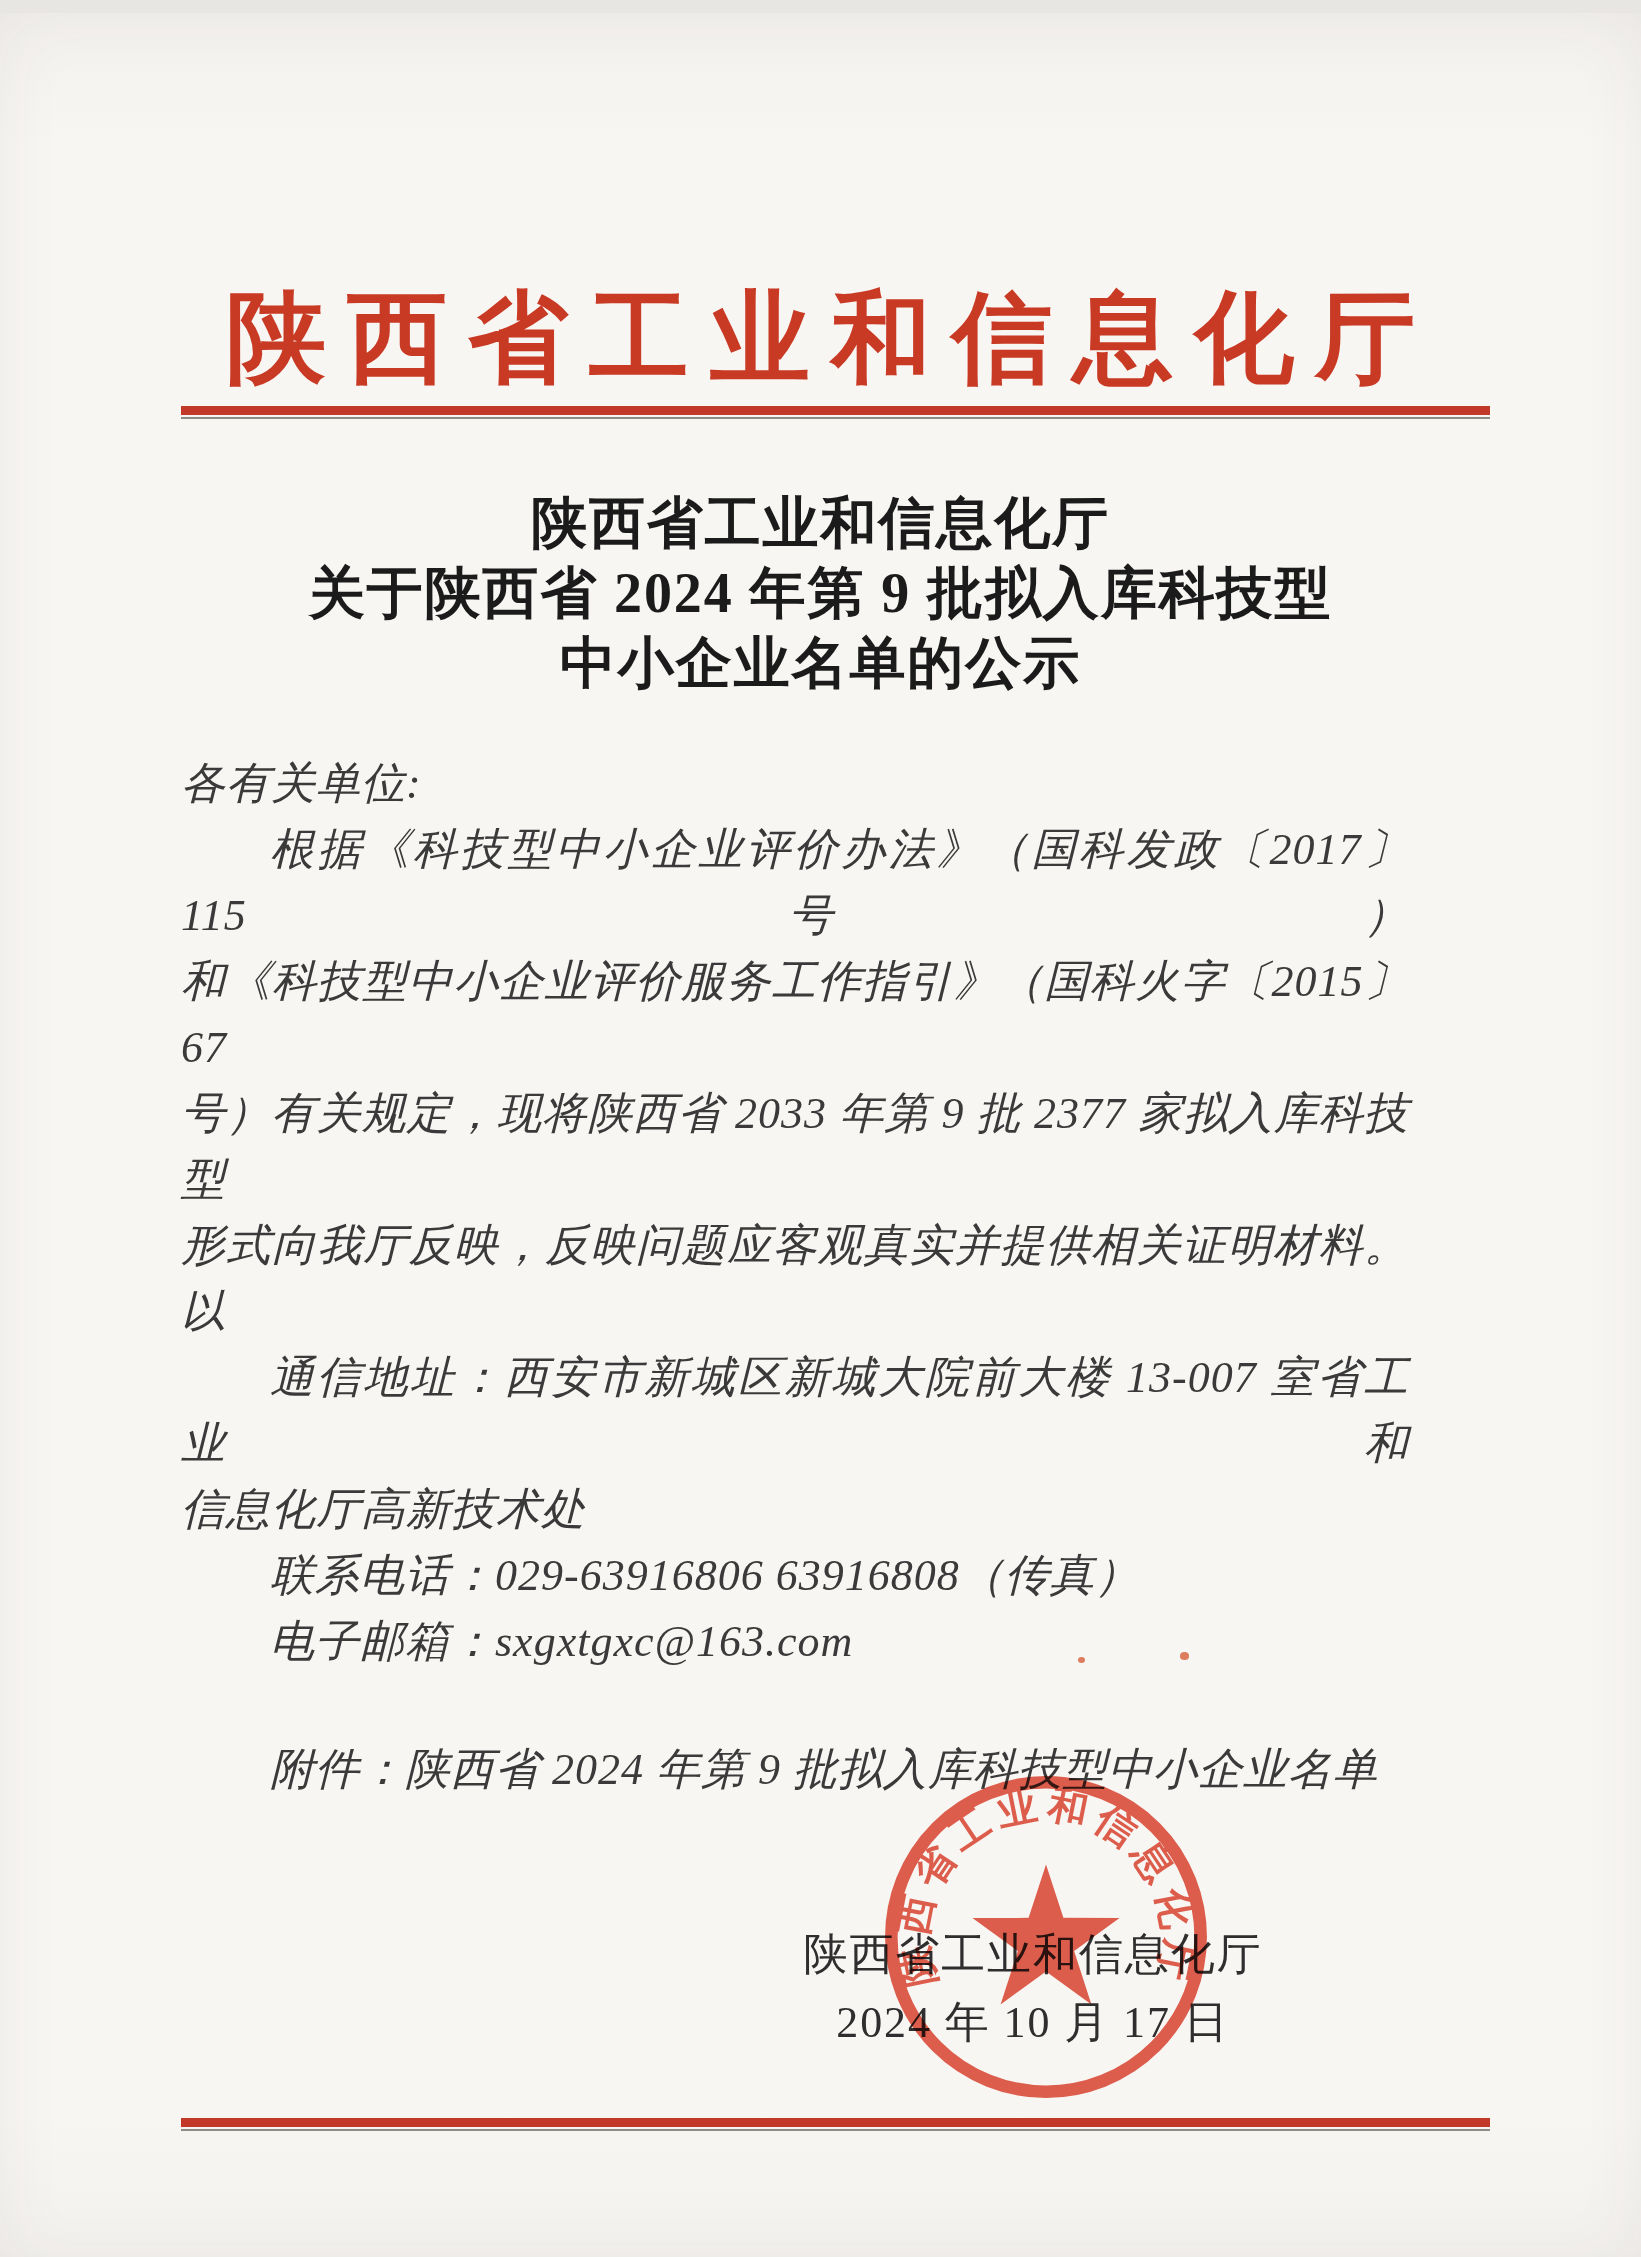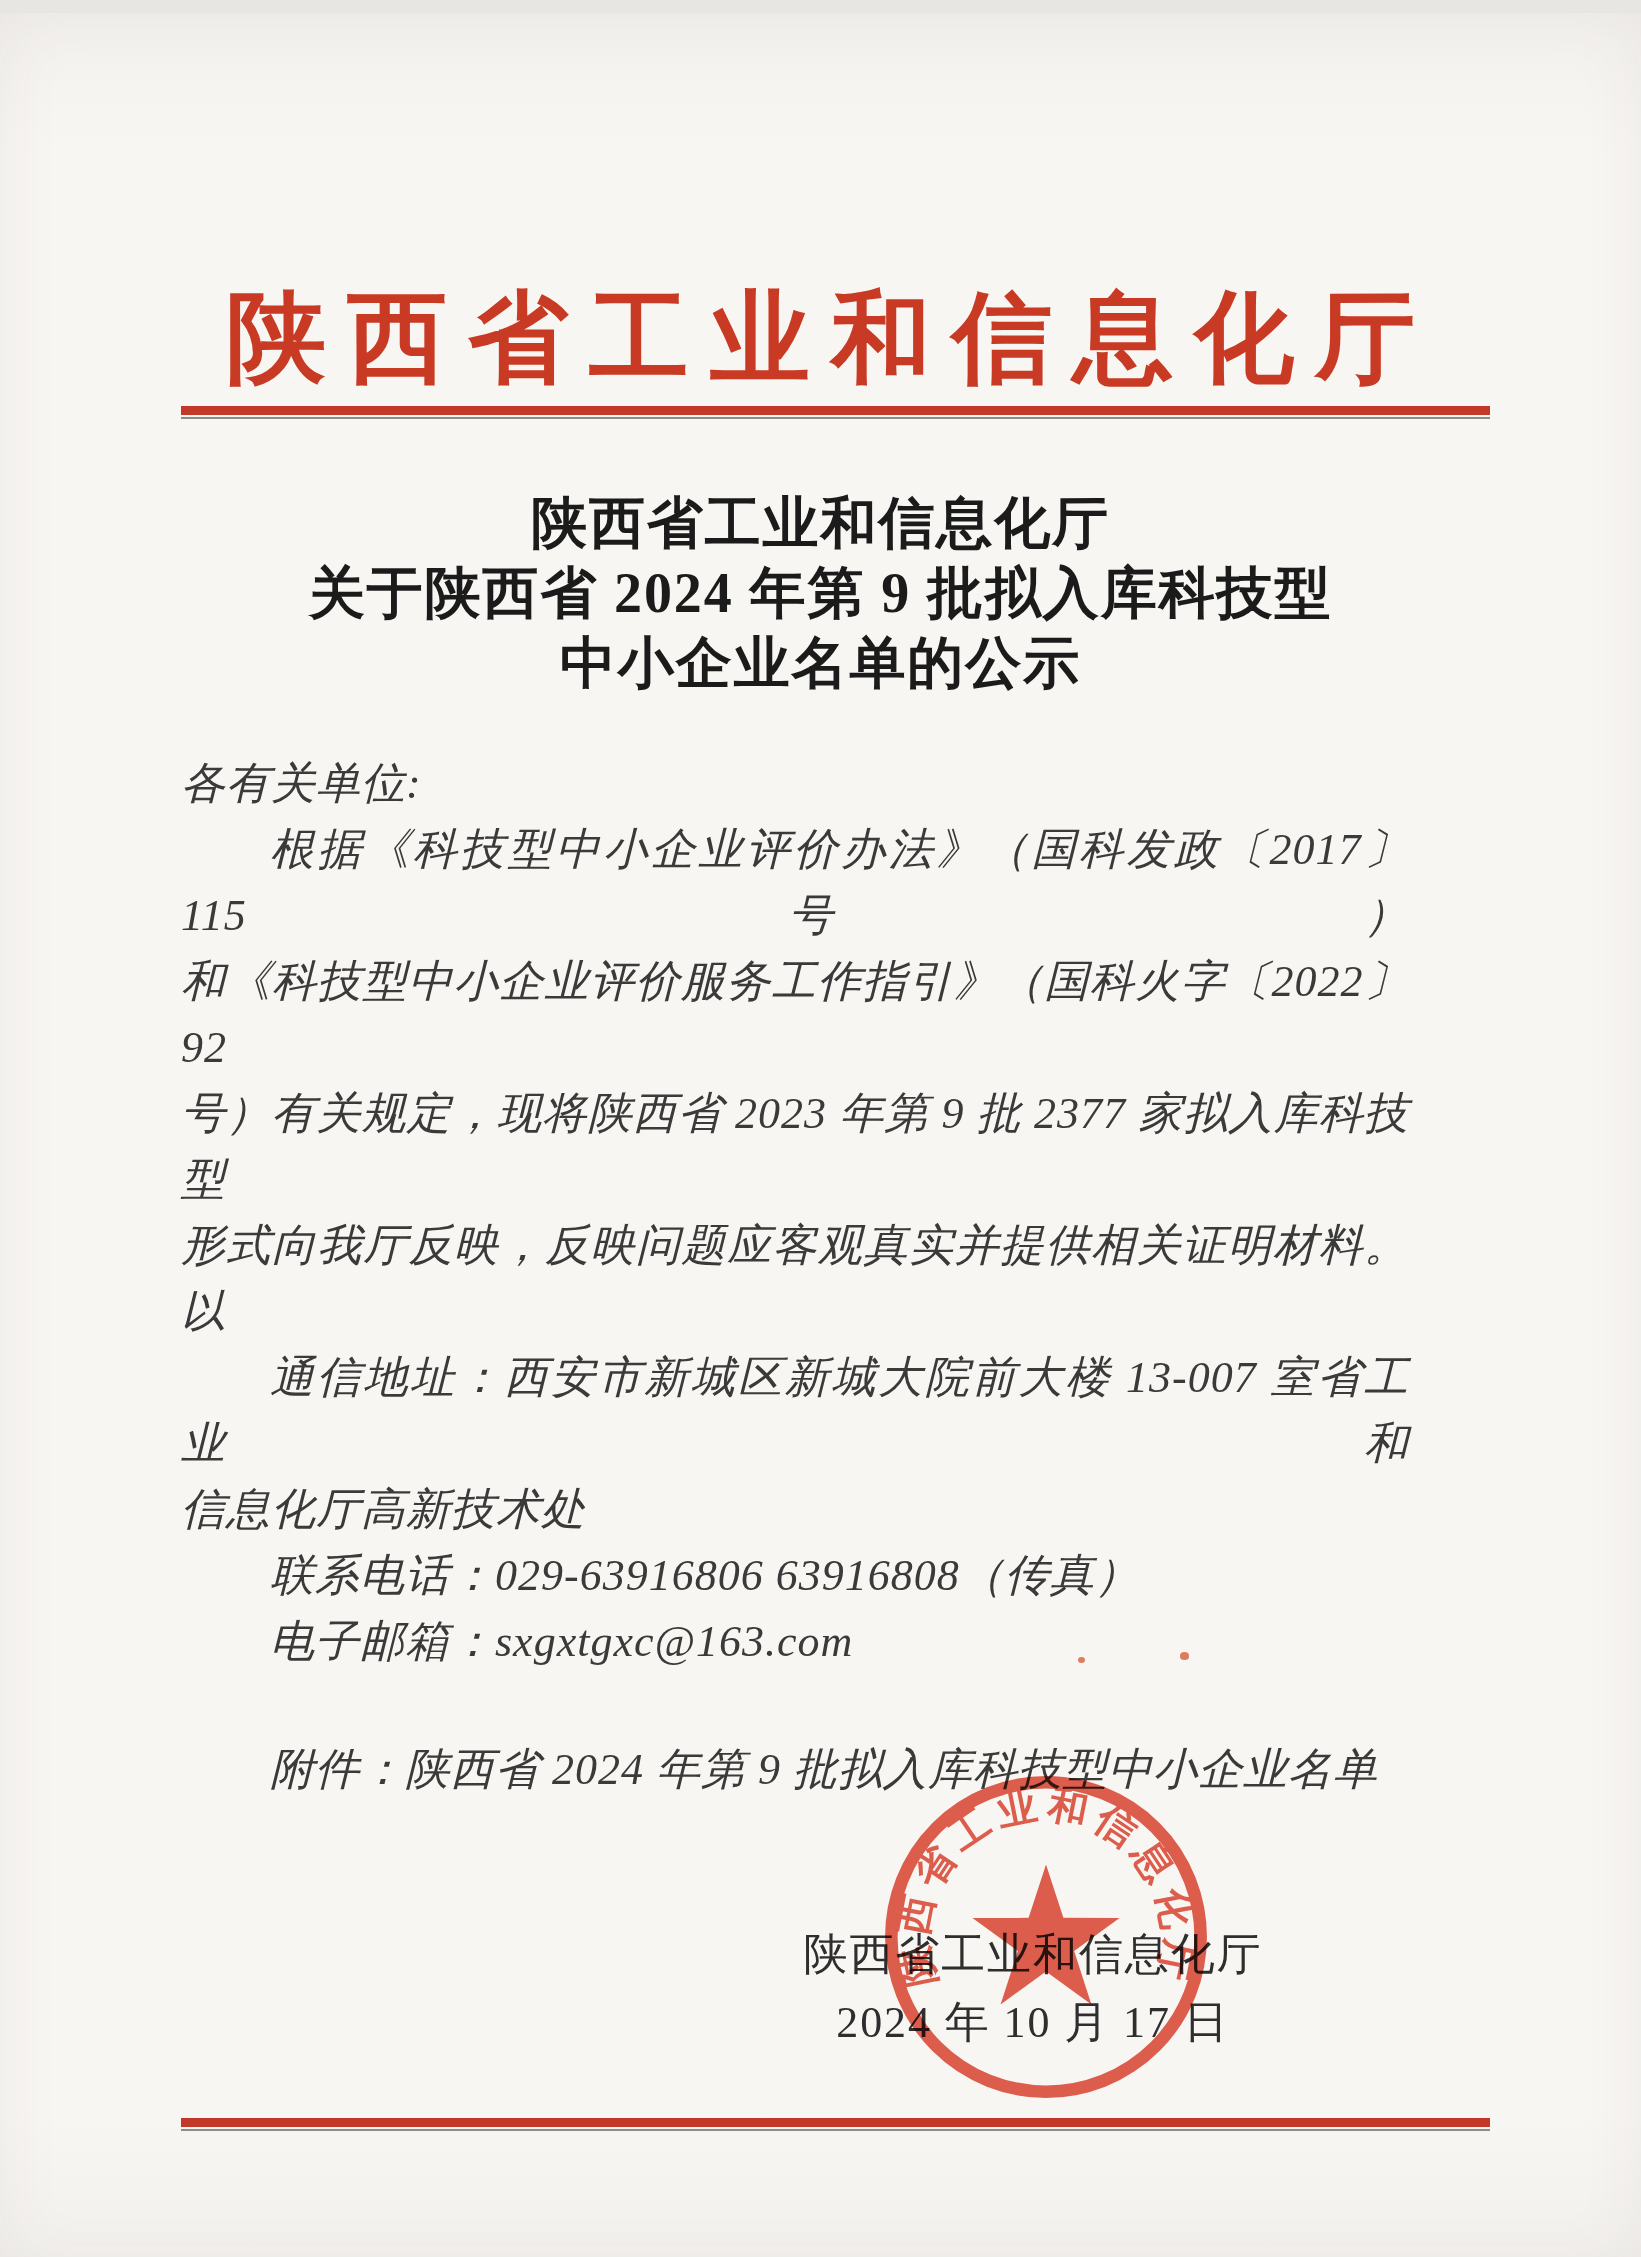--- a/index.html
+++ b/index.html
@@ -82,22 +82,22 @@
   <div class="doc-title">
     <div>陕西省工业和信息化厅</div>
     <div>关于陕西省 2024 年第 9 批拟入库科技型</div>
     <div>中小企业名单的公示</div>
   </div>
 
   <div class="body-block">
     <div class="bline">各有关单位:</div>
     <div>
         <div class="bline flush indent">根据《科技型中小企业评价办法》（国科发政〔2017〕115 号）</div>
-        <div class="bline flush">和《科技型中小企业评价服务工作指引》（国科火字〔2022〕92</div>
-        <div class="bline flush">号）有关规定，现将陕西省 2023 年第 9 批 2377 家拟入库科技型</div>
+        <div class="bline flush">和《科技型中小企业评价服务工作指引》（国科火字〔2015〕67</div>
+        <div class="bline flush">号）有关规定，现将陕西省 2033 年第 9 批 2377 家拟入库科技型</div>
         <div class="bline flush">形式向我厅反映，反映问题应客观真实并提供相关证明材料。以</div>
         <div class="bline flush indent">通信地址：西安市新城区新城大院前大楼 13-007 室省工业和</div>
         <div class="bline">信息化厅高新技术处</div>
         <div class="bline indent">联系电话：029-63916806 63916808（传真）</div>
         <div class="bline indent">电子邮箱：sxgxtgxc@163.com</div>
       </div>
     <div class="spacer-line"></div>
     <div class="bline indent">附件：陕西省 2024 年第 9 批拟入库科技型中小企业名单</div>
   </div>
 

